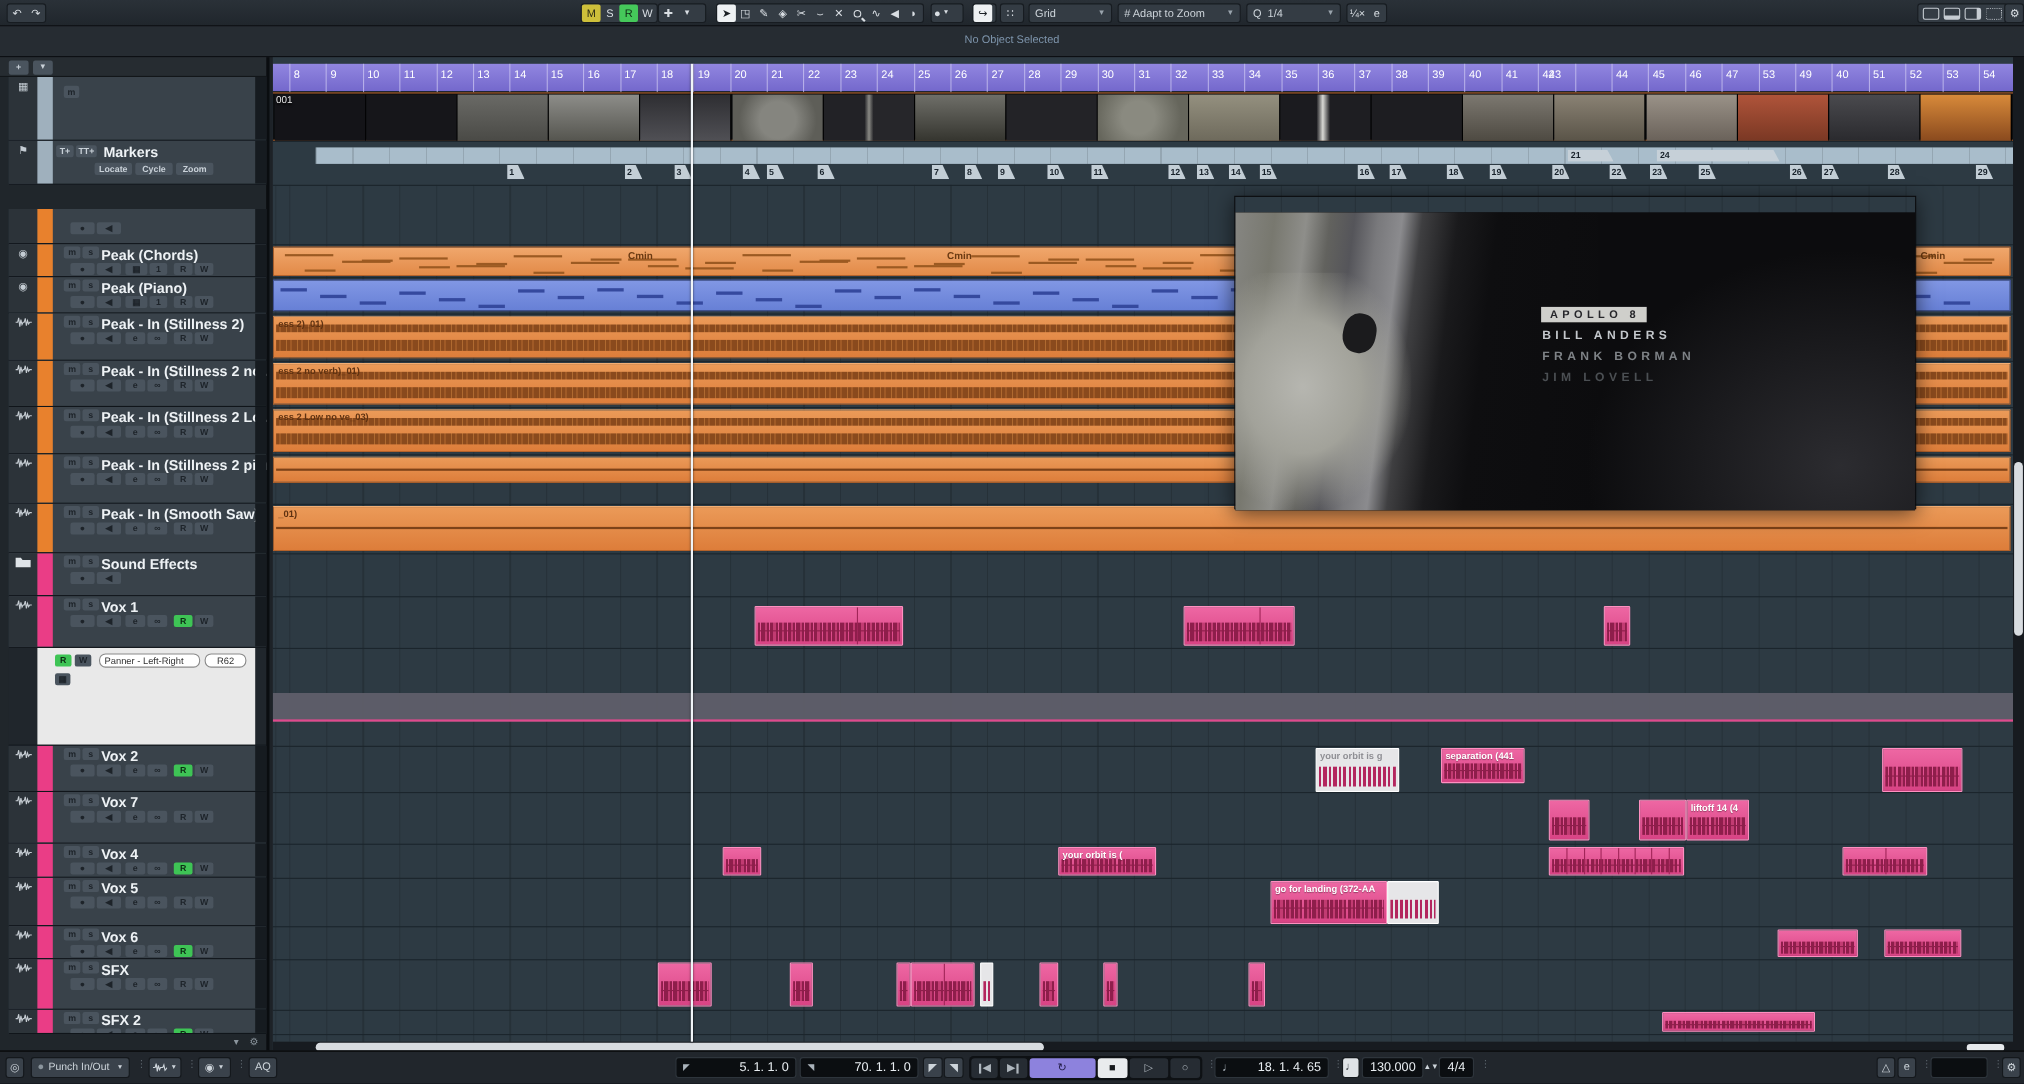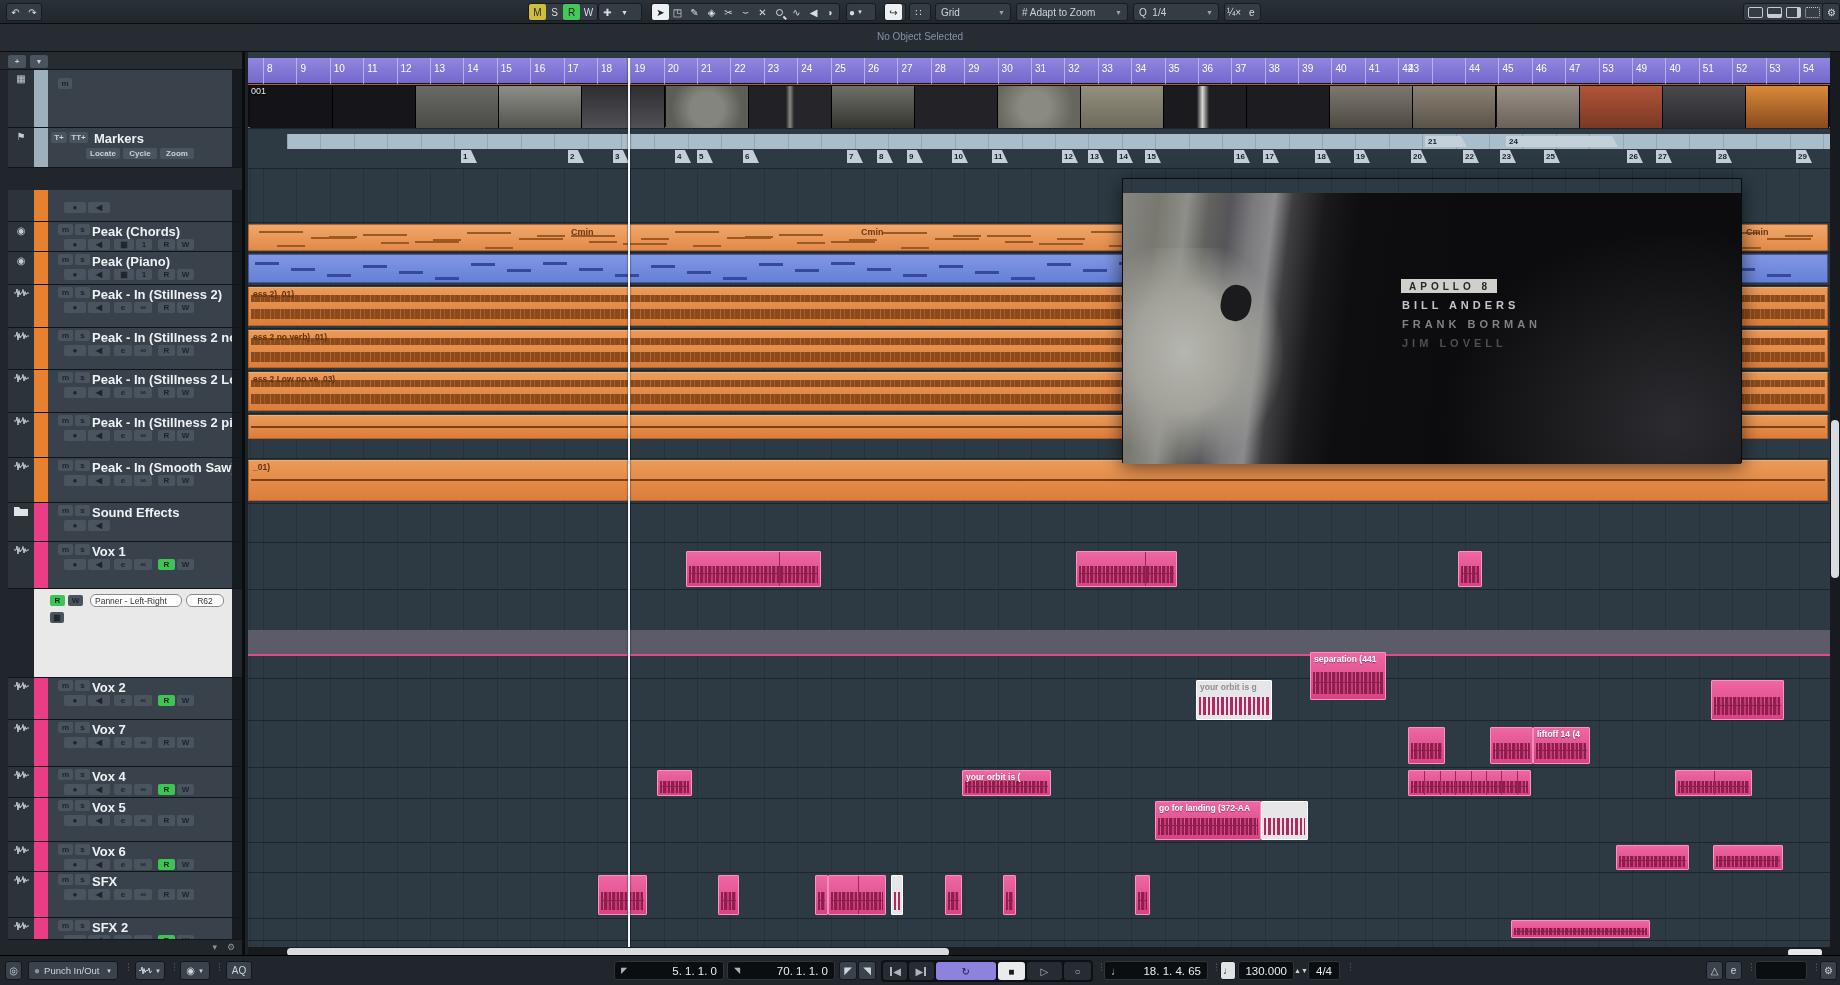--- a/index.html
+++ b/index.html
@@ -861,21 +861,21 @@
           <div class="segline" style="left: 68px;"></div>
         </div>
         <div class="clip pink" style="left: 1210px; top: 499px; width: 24px; height: 36px;">
           <div class="wf"></div>
           <div class="cline"></div>
         </div>
         <div class="clip selected" style="left: 948px; top: 628px; width: 76px; height: 40px;">
           <div class="wf"></div>
           <div class="clabel">your orbit is g</div>
         </div>
-        <div class="clip pink" style="left: 1062px; top: 600px; width: 76px; height: 48px;">
+        <div class="clip pink" style="left: 1062px; top: 628px; width: 76px; height: 32px;">
           <div class="wf"></div>
           <div class="cline"></div>
           <div class="clabel">separation (441</div>
         </div>
         <div class="clip pink" style="left: 1463px; top: 628px; width: 73px; height: 40px;">
           <div class="wf"></div>
           <div class="cline"></div>
         </div>
         <div class="clip pink" style="left: 1160px; top: 675px; width: 37px; height: 37px;">
           <div class="wf"></div>

